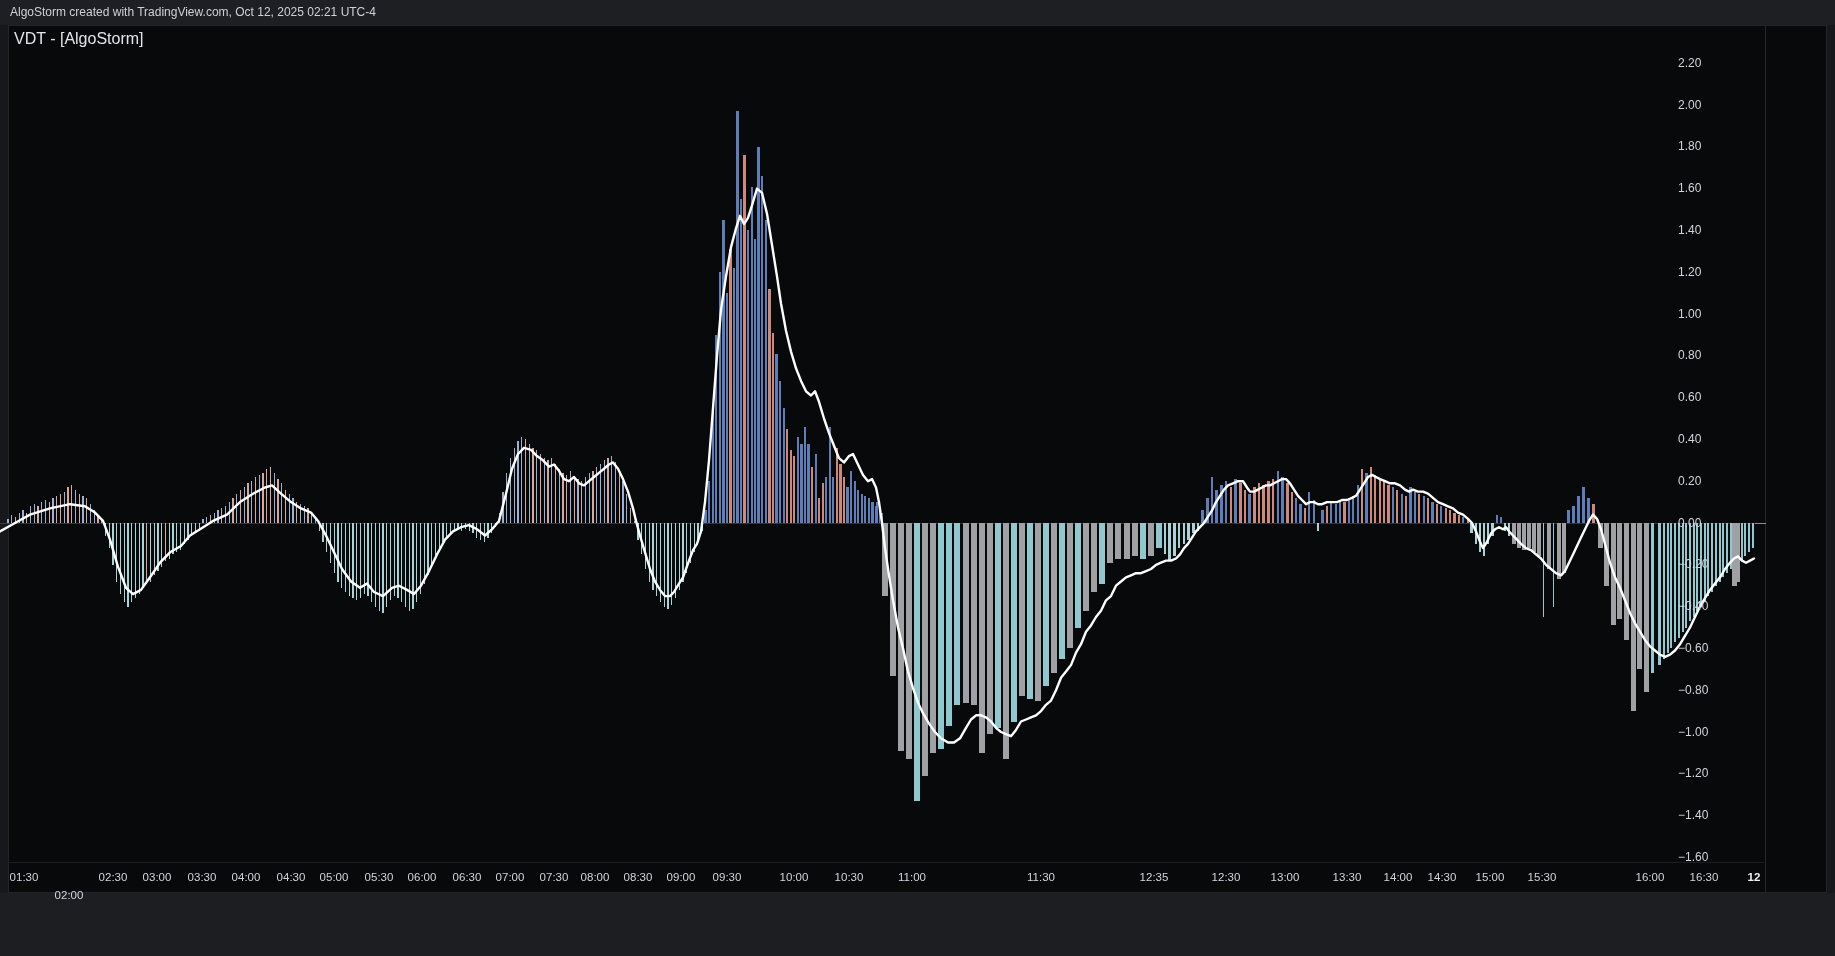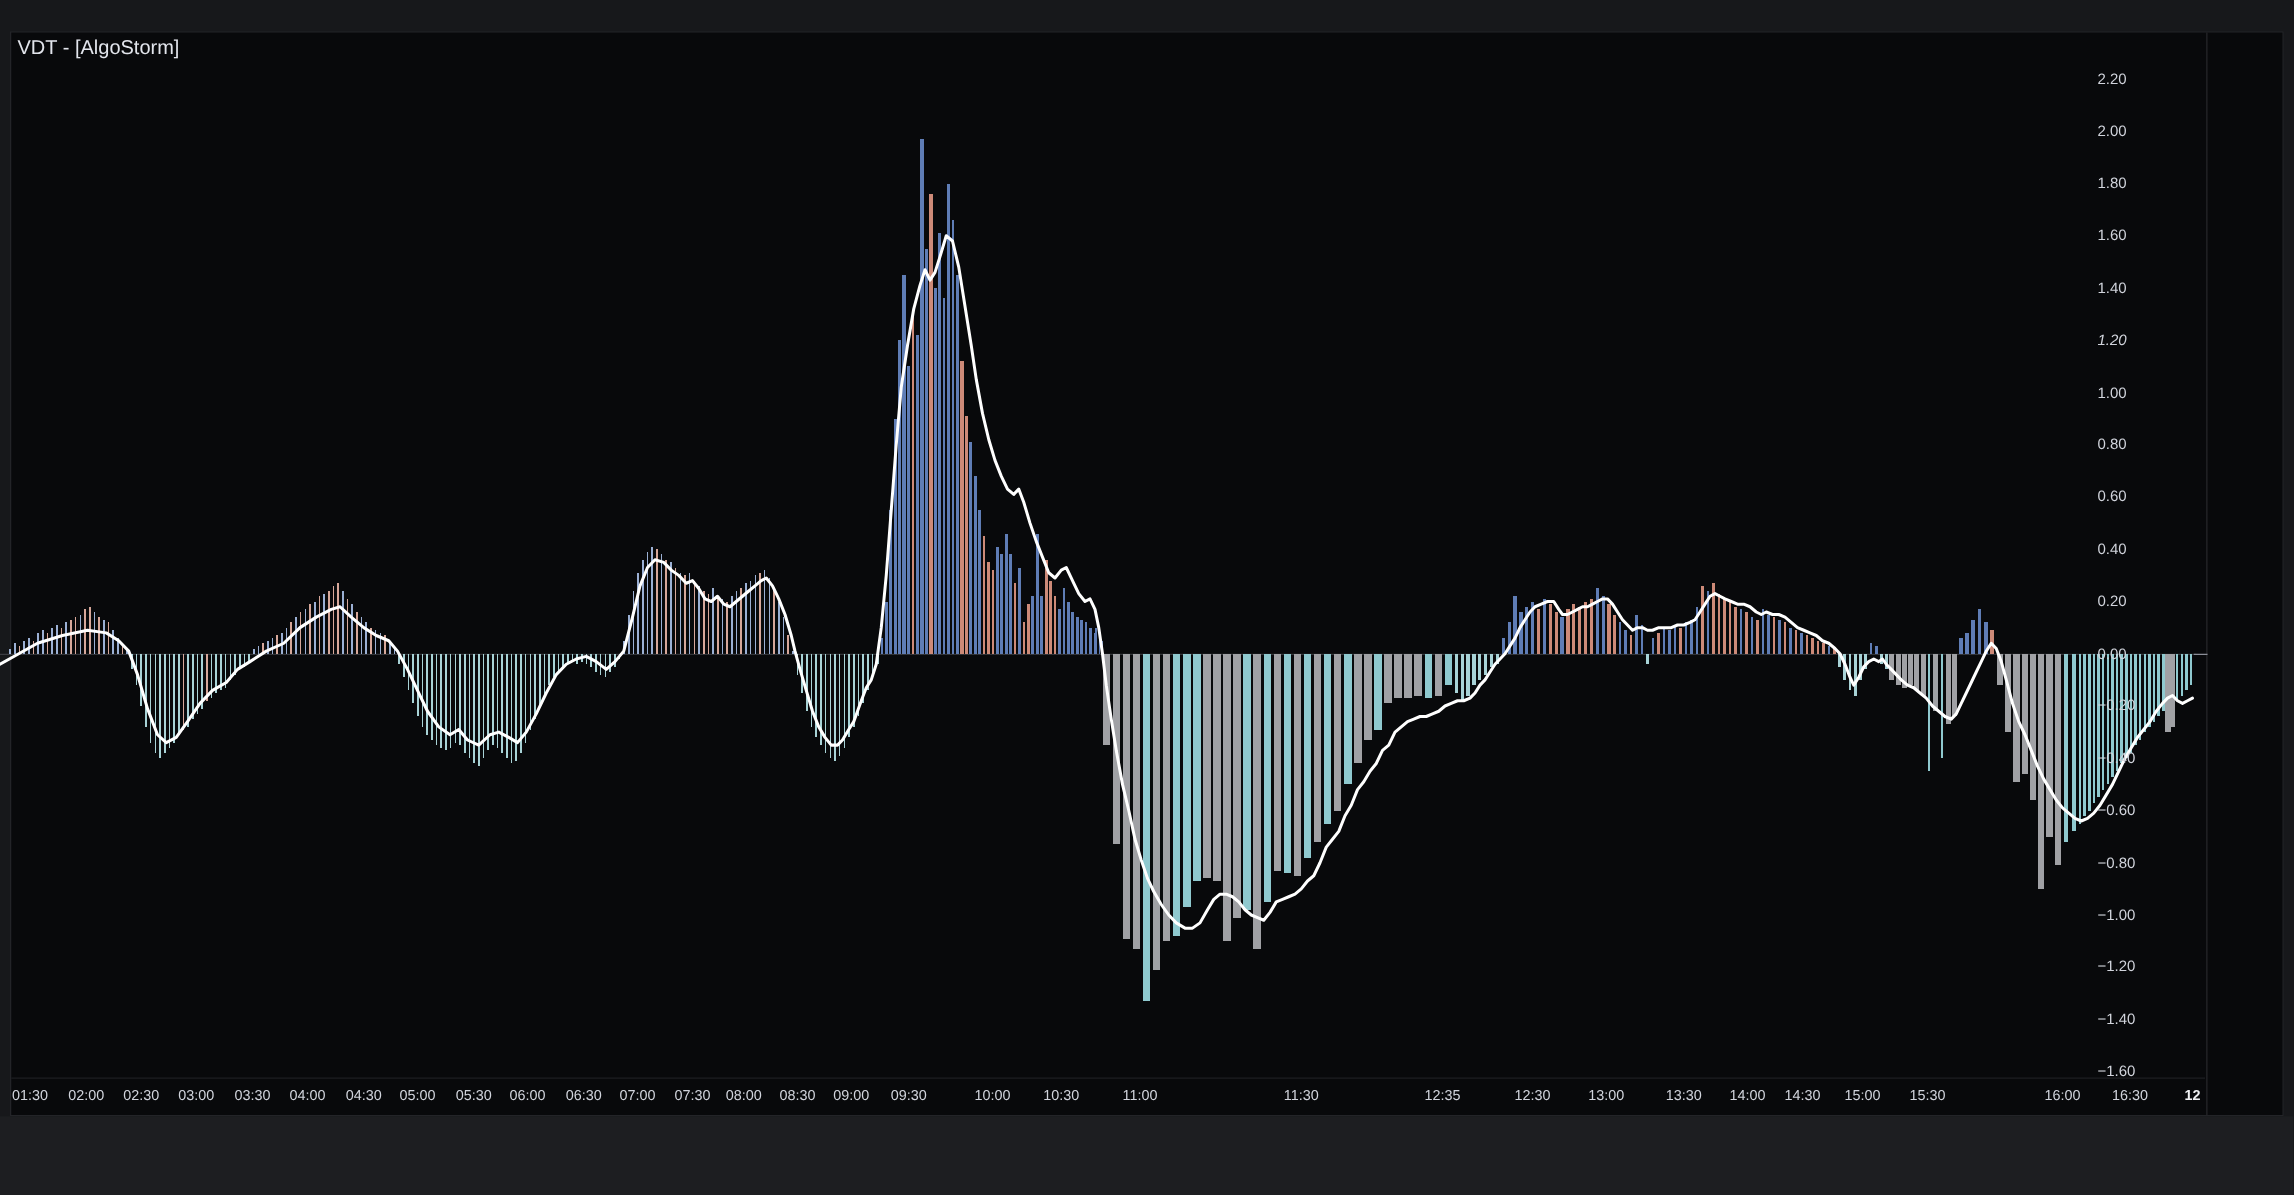--- a/index.html
+++ b/index.html
@@ -20,20 +20,23 @@
   #axis-sep-h{position:absolute;left:9px;top:862px;width:1755px;height:1px;background:#1d1e22;z-index:3;}
   #axis-sep-v{position:absolute;left:1765px;top:26px;width:1px;height:866px;background:#26272b;z-index:3;}
   #zero-tick{position:absolute;left:1755px;top:523px;width:11px;height:1px;background:#8b8e98;z-index:4;}
   #footer{position:absolute;left:0;top:893px;width:1835px;height:63px;background:#1d1e21;}
 </style>
 </head>
 <body>
 
 <div id="app">
 
+  <div id="header">
+    <span class="htext">AlgoStorm created with TradingView.com, Oct 12, 2025 02:21 UTC-4</span>
+  </div>
 
   <div id="panel"></div>
 
   <span id="pane-title">VDT - [AlgoStorm]</span>
 
   <svg id="chart-svg" width="1835" height="868">
       <line x1="0" y1="498.5" x2="1757" y2="498.5" stroke="#787b86" stroke-opacity="0.38" stroke-width="1"></line>
       <rect x="7.35" y="493.82" width="1.3" height="4.18" fill="#9bb0d4" shape-rendering="crispEdges"></rect>
       <rect x="11.10" y="489.64" width="1.3" height="8.36" fill="#9bb0d4" shape-rendering="crispEdges"></rect>
       <rect x="14.85" y="491.73" width="1.3" height="6.27" fill="#d6a79a" shape-rendering="crispEdges"></rect>
@@ -443,39 +446,39 @@
   <div id="axis-sep-h"></div>
   <div id="axis-sep-v"></div>
   <div id="zero-tick"></div>
 
   <div id="price-axis">
       <div class="ylab" style="top: 55.7px;">2.20</div>
       <div class="ylab" style="top: 97.5px;">2.00</div>
       <div class="ylab" style="top: 139.3px;">1.80</div>
       <div class="ylab" style="top: 181.1px;">1.60</div>
       <div class="ylab" style="top: 222.9px;">1.40</div>
-      <div class="ylab" style="top: 264.7px; font-style: italic;">1.20</div>
+      <div class="ylab" style="top: 264.7px;">1.20</div>
       <div class="ylab" style="top: 306.5px;">1.00</div>
       <div class="ylab" style="top: 348.3px;">0.80</div>
       <div class="ylab" style="top: 390.1px;">0.60</div>
       <div class="ylab" style="top: 431.9px;">0.40</div>
       <div class="ylab" style="top: 473.7px;">0.20</div>
       <div class="ylab" style="top: 515.5px;">0.00</div>
       <div class="ylab" style="top: 557.3px;">−0.20</div>
       <div class="ylab" style="top: 599.1px;">−0.40</div>
       <div class="ylab" style="top: 640.9px;">−0.60</div>
       <div class="ylab" style="top: 682.7px;">−0.80</div>
       <div class="ylab" style="top: 724.5px;">−1.00</div>
       <div class="ylab" style="top: 766.3px;">−1.20</div>
       <div class="ylab" style="top: 808.1px;">−1.40</div>
       <div class="ylab" style="top: 849.9px;">−1.60</div>
     </div>
   <div id="time-axis">
       <div class="xlab" style="left: 24px;">01:30</div>
-      <div class="xlab" style="left: 69px;">02:00</div>
+      <div class="xlab" style="left: 69px; margin-top: 18px;">02:00</div>
       <div class="xlab" style="left: 113px;">02:30</div>
       <div class="xlab" style="left: 157px;">03:00</div>
       <div class="xlab" style="left: 202px;">03:30</div>
       <div class="xlab" style="left: 246px;">04:00</div>
       <div class="xlab" style="left: 291px;">04:30</div>
       <div class="xlab" style="left: 334px;">05:00</div>
       <div class="xlab" style="left: 379px;">05:30</div>
       <div class="xlab" style="left: 422px;">06:00</div>
       <div class="xlab" style="left: 467px;">06:30</div>
       <div class="xlab" style="left: 510px;">07:00</div>

